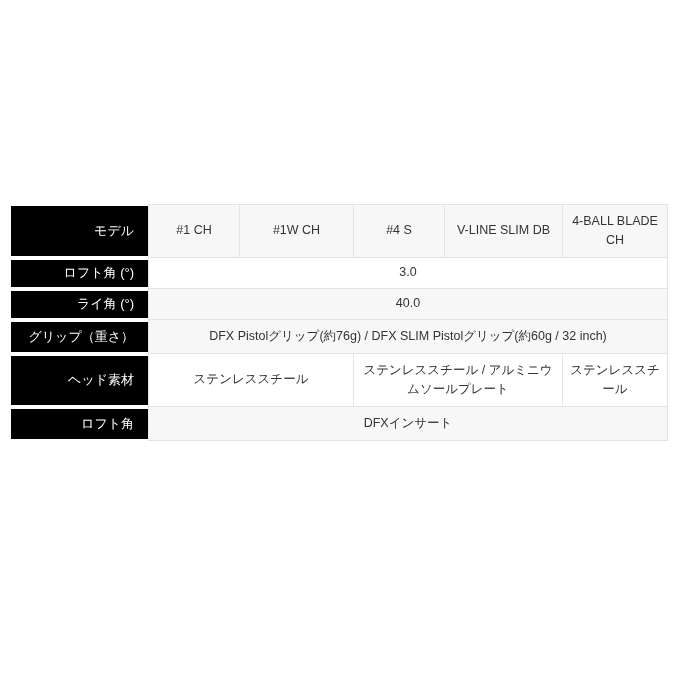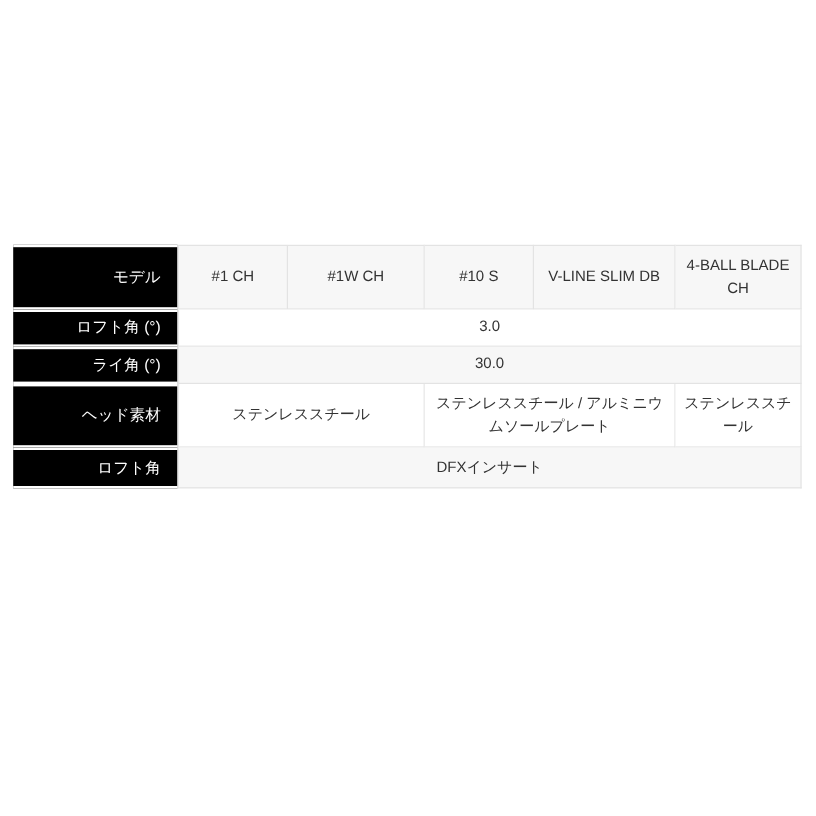--- a/index.html
+++ b/index.html
@@ -76,31 +76,35 @@
         <col class="c-m2">
         <col class="c-m3">
         <col class="c-m4">
         <col class="c-m5">
     </colgroup>
     <tbody>
       <tr class="r-models alt">
         <th class="label">モデル</th>
         <td>#1 CH</td>
         <td>#1W CH</td>
-        <td>#10 S</td>
+        <td>#4 S</td>
         <td>V-LINE SLIM DB</td>
         <td>4-BALL BLADE CH</td>
       </tr>
       <tr class="r-loft white">
         <th class="label">ロフト角 (°)</th>
         <td colspan="5">3.0</td>
       </tr>
       <tr class="r-lie alt">
         <th class="label">ライ角 (°)</th>
-        <td colspan="5">30.0</td>
+        <td colspan="5">40.0</td>
+      </tr>
+      <tr class="r-grip alt">
+        <th class="label">グリップ（重さ）</th>
+        <td colspan="5">DFX Pistolグリップ(約76g) / DFX SLIM Pistolグリップ(約60g / 32 inch)</td>
       </tr>
       <tr class="r-head white">
         <th class="label">ヘッド素材</th>
         <td colspan="2">ステンレススチール</td>
         <td colspan="2">ステンレススチール / アルミニウムソールプレート</td>
         <td>ステンレススチール</td>
       </tr>
       <tr class="r-insert alt">
         <th class="label">ロフト角</th>
         <td colspan="5">DFXインサート</td>

